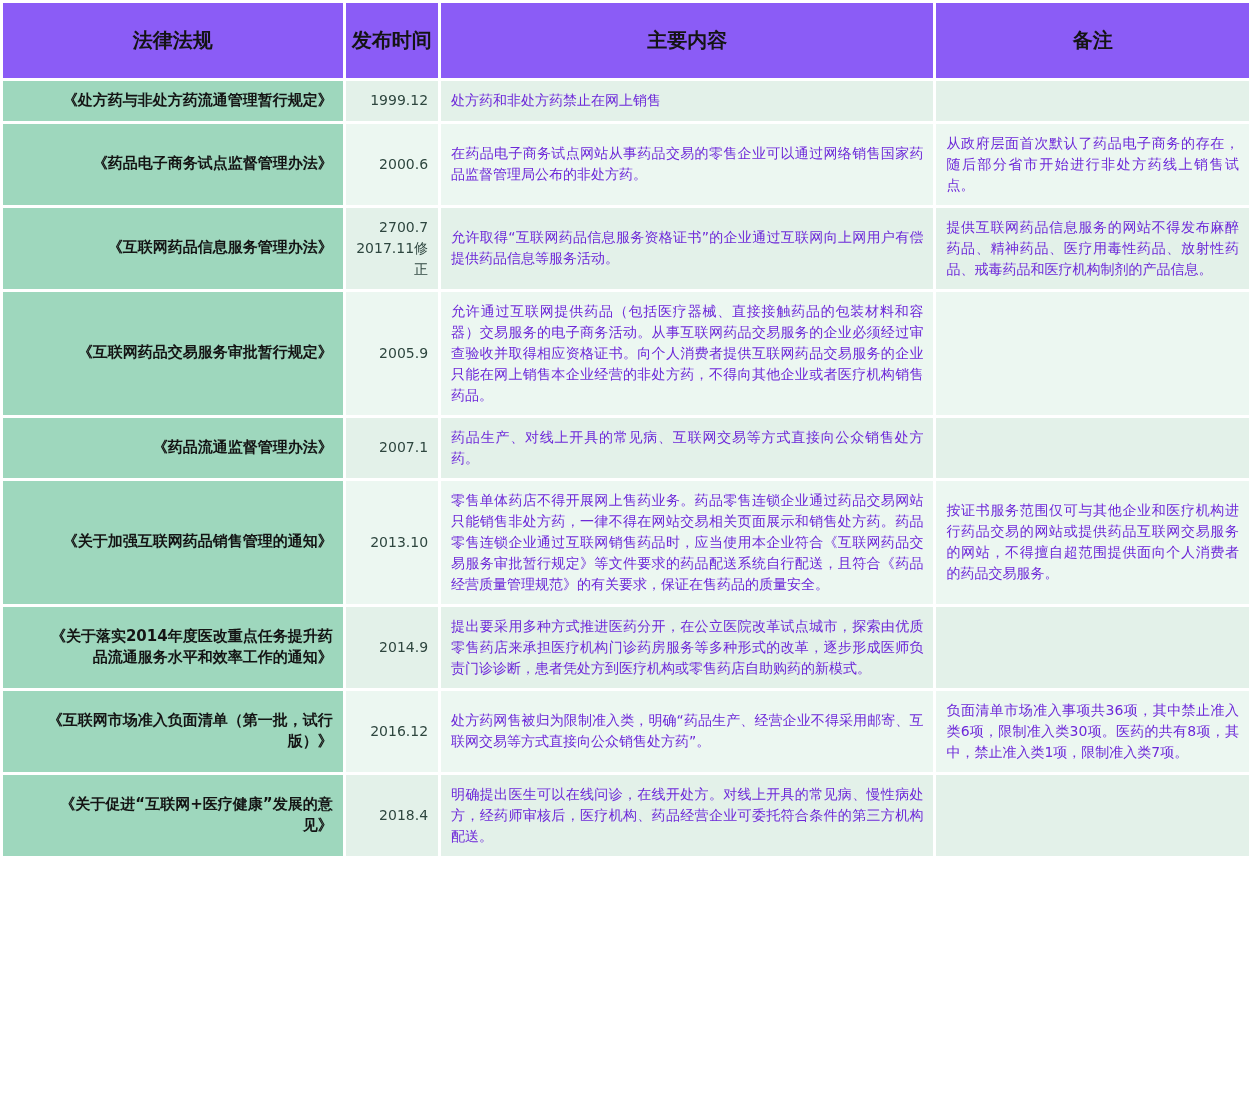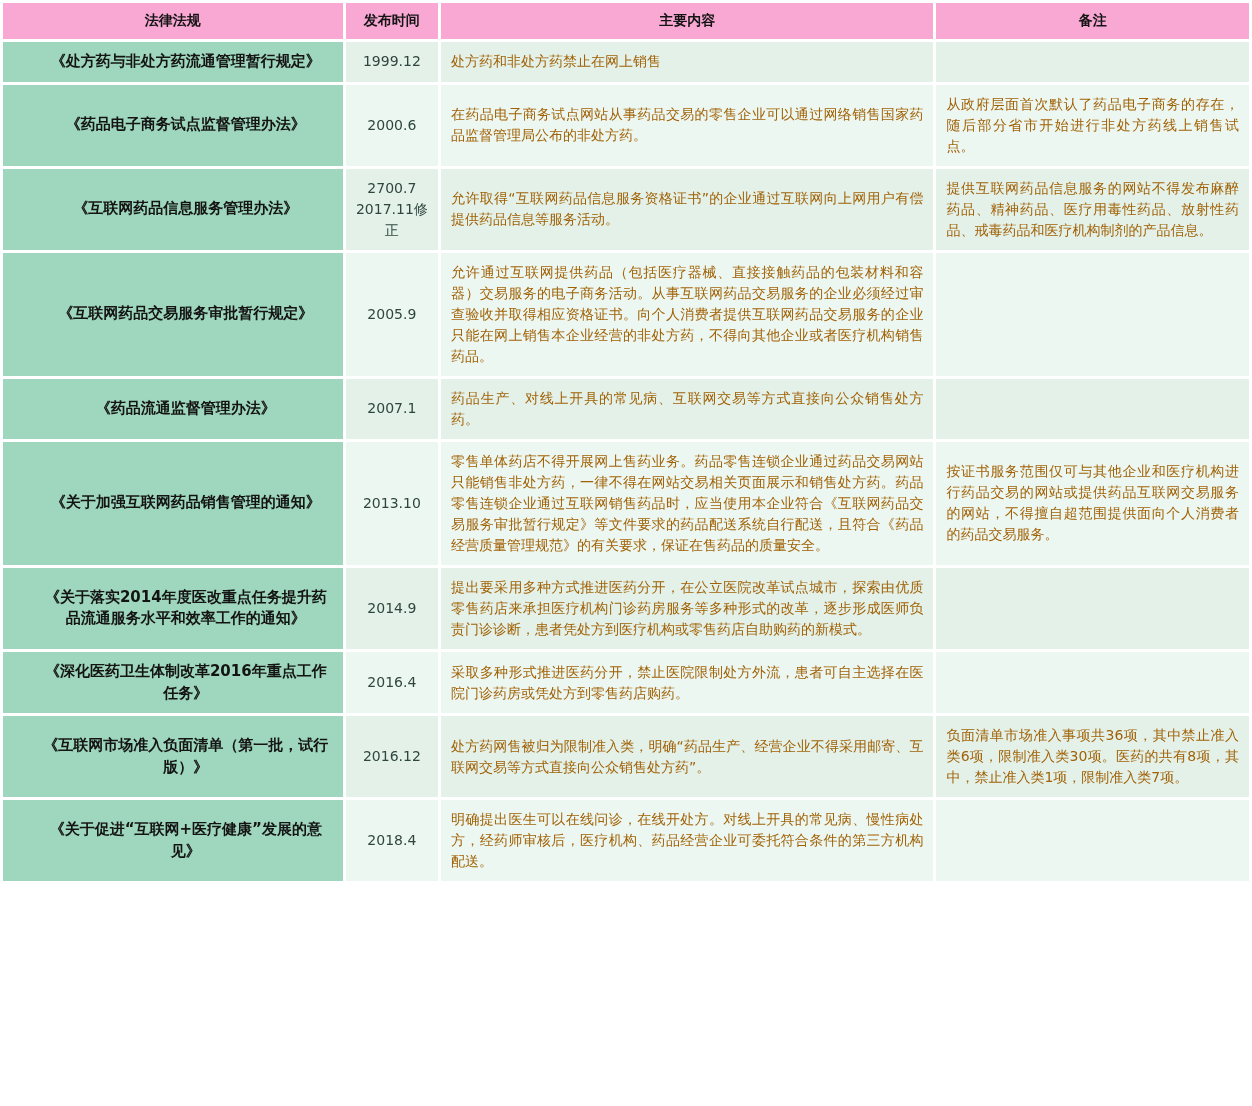--- a/index.html
+++ b/index.html
@@ -18,51 +18,51 @@
     border-spacing: 3px;
     table-layout: fixed;
     background: #ffffff;
   }
   col.c-law  { width: 338px; }
   col.c-date { width: 92px; }
   col.c-main { width: 490px; }
   col.c-note { width: 311px; }
 
   th {
-    background: #f9a8d4;
+    background: #8b5cf6;
     color: #141414;
-    font-size: 14px;
+    font-size: 20px;
     font-weight: bold;
-    padding: 9px 6px;
+    padding: 24px 6px;
     text-align: center;
     vertical-align: middle;
   }
   td {
     vertical-align: middle;
     font-size: 14px;
     line-height: 1.5;
     padding: 9px 10px;
     word-break: break-word;
   }
   td.law-cell {
     background: #9ed7bd;
     color: #141414;
     font-weight: bold;
     font-size: 15px;
     line-height: 1.45;
-    text-align: center;
+    text-align: right;
     padding-left: 36px;
   }
   td.date-cell {
-    text-align: center;
+    text-align: right;
     color: #2e463f;
     white-space: pre-line;
   }
   td.content-cell, td.note-cell {
-    color: #a16207;
+    color: #6d28d9;
     text-align: left;
     text-align: justify;
   }
   tbody tr:nth-child(odd)  td.light { background: #e3f1e9; }
   tbody tr:nth-child(even) td.light { background: #ecf7f1; }
 </style>
 </head>
 <body>
 
 <div class="page">
@@ -120,26 +120,20 @@
           <td class="content-cell light">零售单体药店不得开展网上售药业务。药品零售连锁企业通过药品交易网站只能销售非处方药，一律不得在网站交易相关页面展示和销售处方药。药品零售连锁企业通过互联网销售药品时，应当使用本企业符合《互联网药品交易服务审批暂行规定》等文件要求的药品配送系统自行配送，且符合《药品经营质量管理规范》的有关要求，保证在售药品的质量安全。</td>
           <td class="note-cell light">按证书服务范围仅可与其他企业和医疗机构进行药品交易的网站或提供药品互联网交易服务的网站，不得擅自超范围提供面向个人消费者的药品交易服务。</td>
         </tr>
         <tr>
           <td class="law-cell">《关于落实2014年度医改重点任务提升药品流通服务水平和效率工作的通知》</td>
           <td class="date-cell light">2014.9</td>
           <td class="content-cell light">提出要采用多种方式推进医药分开，在公立医院改革试点城市，探索由优质零售药店来承担医疗机构门诊药房服务等多种形式的改革，逐步形成医师负责门诊诊断，患者凭处方到医疗机构或零售药店自助购药的新模式。</td>
           <td class="note-cell light"></td>
         </tr>
         <tr>
-          <td class="law-cell">《深化医药卫生体制改革2016年重点工作任务》</td>
-          <td class="date-cell light">2016.4</td>
-          <td class="content-cell light">采取多种形式推进医药分开，禁止医院限制处方外流，患者可自主选择在医院门诊药房或凭处方到零售药店购药。</td>
-          <td class="note-cell light"></td>
-        </tr>
-        <tr>
           <td class="law-cell">《互联网市场准入负面清单（第一批，试行版）》</td>
           <td class="date-cell light">2016.12</td>
           <td class="content-cell light">处方药网售被归为限制准入类，明确“药品生产、经营企业不得采用邮寄、互联网交易等方式直接向公众销售处方药”。</td>
           <td class="note-cell light">负面清单市场准入事项共36项，其中禁止准入类6项，限制准入类30项。医药的共有8项，其中，禁止准入类1项，限制准入类7项。</td>
         </tr>
         <tr>
           <td class="law-cell">《关于促进“互联网+医疗健康”发展的意见》</td>
           <td class="date-cell light">2018.4</td>
           <td class="content-cell light">明确提出医生可以在线问诊，在线开处方。对线上开具的常见病、慢性病处方，经药师审核后，医疗机构、药品经营企业可委托符合条件的第三方机构配送。</td>
           <td class="note-cell light"></td>

